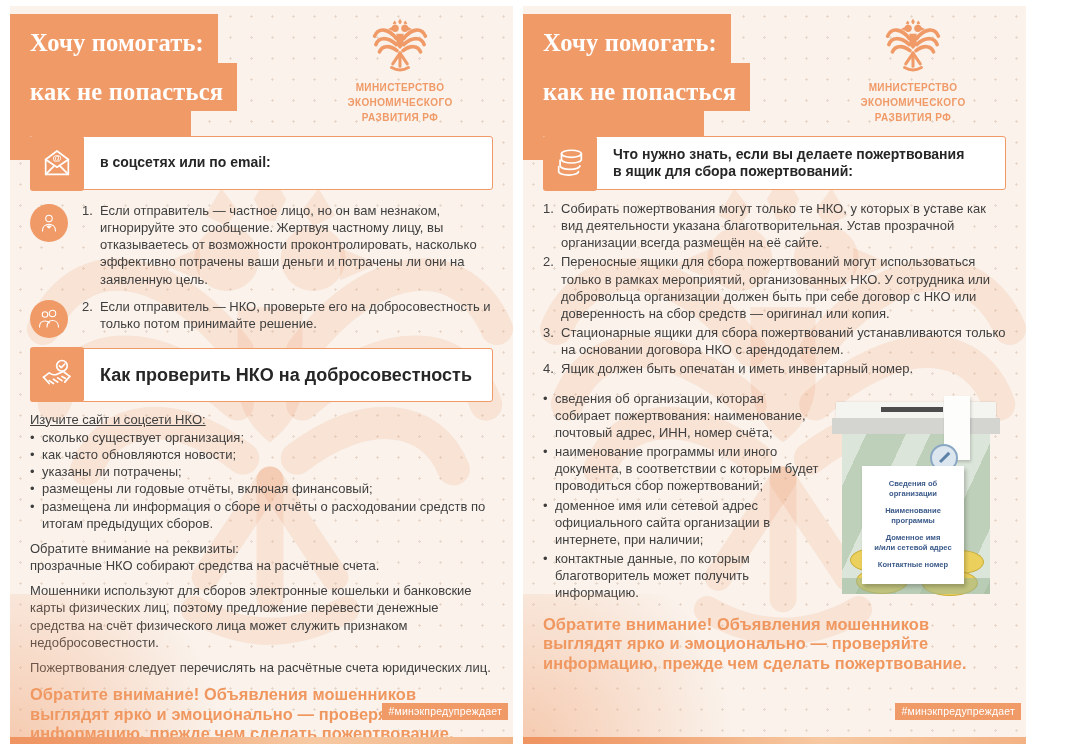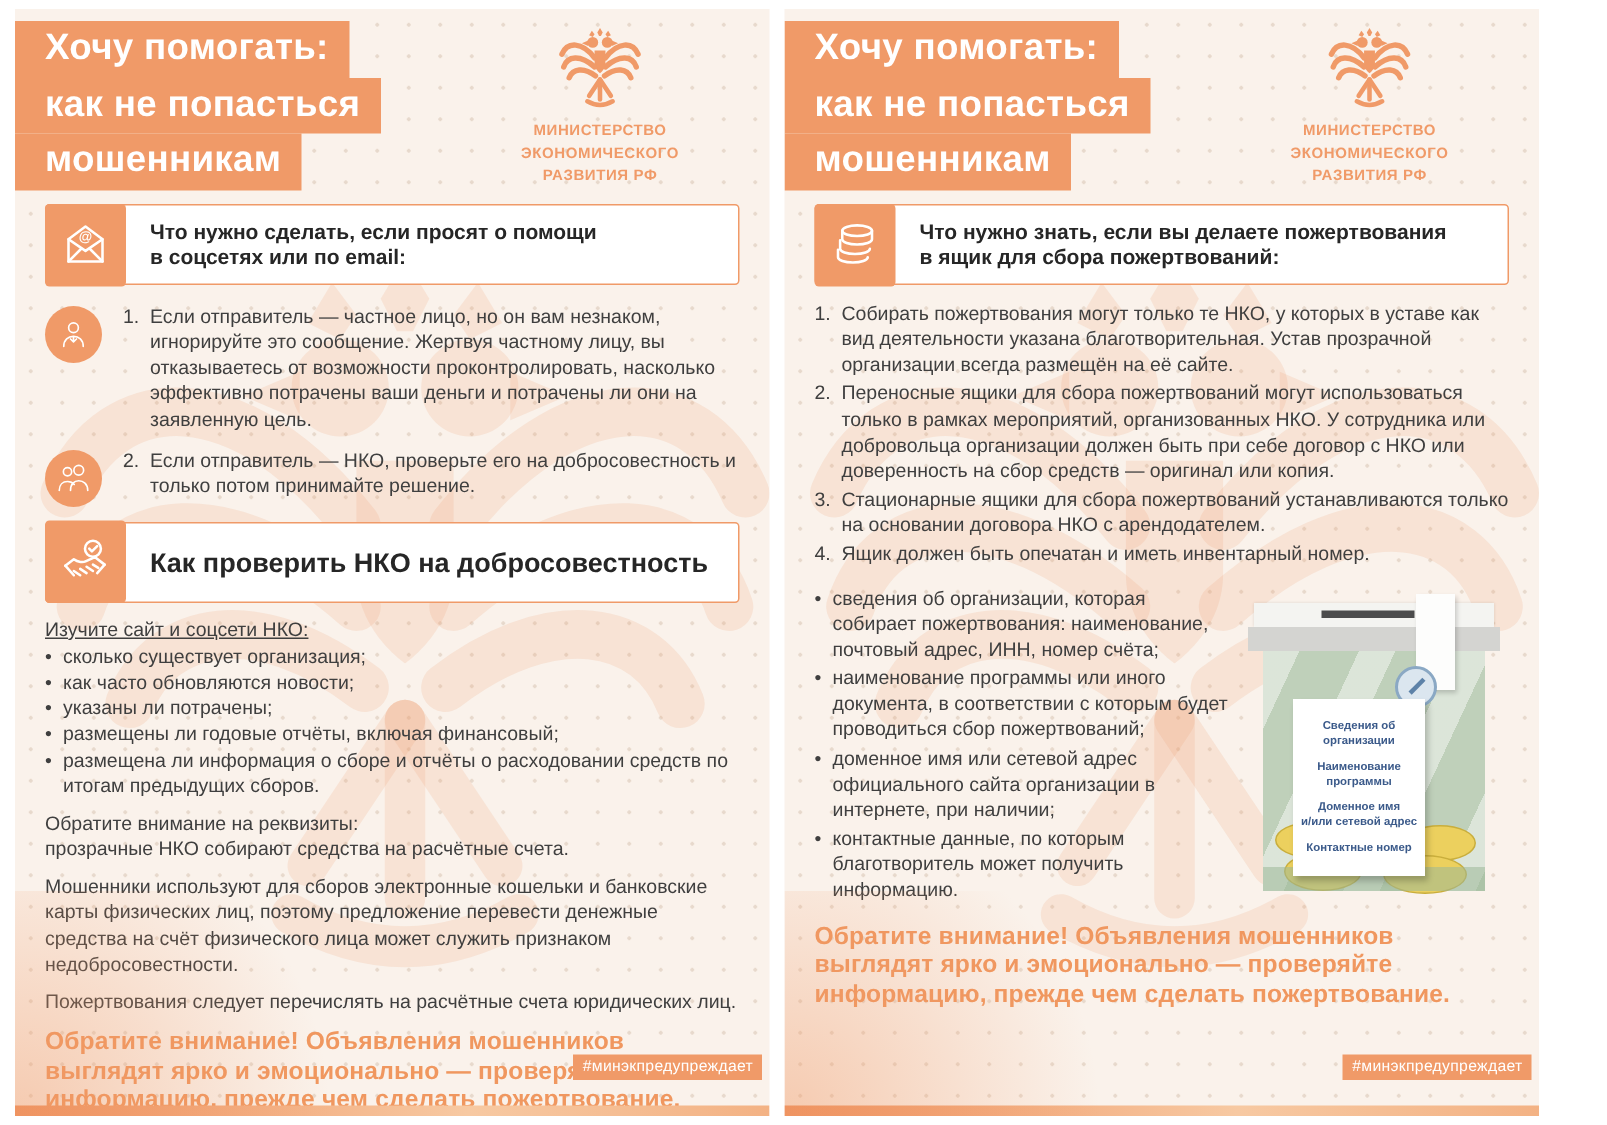--- a/index.html
+++ b/index.html
@@ -18,21 +18,21 @@
 
   .watermark{position:absolute;left:-10px;top:150px;width:540px;height:540px;
      color:rgba(240,154,104,.17);pointer-events:none;}
 
   .content{position:relative;padding:8px 20px 0 20px;}
 
   
   .header{position:relative;height:112px;margin-left:-20px;}
   .title-block{display:inline-block;}
   .title-line{display:table;background:#f09a68;color:#fff;font-weight:bold;
-      font-size:24.5px;line-height:1.0;padding:6px 14px 7px 20px;letter-spacing:.2px;}
+      font-size:24.5px;line-height:1.0;padding:17px 14px 7px 20px;letter-spacing:.2px;font-family:Liberation Serif, serif;}
   .logo{position:absolute;right:18px;top:4px;width:150px;text-align:center;color:#f09a68;}
   .logo svg{width:66px;height:58px;display:block;margin:0 auto 4px auto;}
   .ministry-line{font-size:10px;font-weight:bold;letter-spacing:.4px;line-height:1.5;color:#f09a68;}
 
   
   .section-head{display:flex;align-items:stretch;border:1.5px solid #f09a68;border-radius:3px;
       background:#fff;margin-top:10px;min-height:52px;position:relative;}
   .icon-sq{flex:0 0 54px;margin:-1.5px;background:#f09a68;border-radius:3px;
       display:flex;align-items:center;justify-content:center;}
   .icon-sq svg{width:34px;height:34px;stroke:#fff;fill:none;stroke-width:2.4;
@@ -74,21 +74,21 @@
   .illo-lid-front{position:absolute;left:6px;top:30px;width:168px;height:16px;background:#d4d4d1;}
   .illo-body{position:absolute;left:16px;top:46px;width:148px;height:160px;background:#bfd0ba;
       background-image:repeating-linear-gradient(115deg,rgba(255,255,255,.45) 0 22px,rgba(255,255,255,0) 22px 58px);}
   .illo-body-shade{position:absolute;left:16px;top:190px;width:148px;height:16px;background:#9db898;opacity:.55;}
   .illo-seal-strip{position:absolute;left:118px;top:8px;width:26px;height:64px;background:#fdfdfc;
       box-shadow:1px 2px 3px rgba(0,0,0,.18);}
   .illo-seal{position:absolute;left:104px;top:56px;width:24px;height:24px;border-radius:50%;
       background:#dbe6ef;border:2px solid #8aa8c4;display:flex;align-items:center;justify-content:center;}
   .illo-seal::after{content:"";width:13px;height:2.5px;background:#5d82a8;transform:rotate(-45deg);}
   .coin{position:absolute;background:#ecd05e;border:1.5px solid #c9ae3c;border-radius:50%;}
-  .illo-label{position:absolute;left:36px;top:78px;width:88px;height:118px;background:#fff;
+  .illo-label{position:absolute;left:36px;top:78px;width:102px;height:118px;background:#fff;
       box-shadow:2px 3px 4px rgba(0,0,0,.22);display:flex;flex-direction:column;justify-content:center;
       text-align:center;padding:4px 5px;box-sizing:border-box;}
   .label-line{color:#3b5a8a;font-size:7.6px;font-weight:bold;line-height:1.25;margin:4px 0;white-space:pre-line;}
 
   
   .footer{margin-top:9px;color:#f0975f;font-weight:bold;font-size:16.4px;line-height:1.2;letter-spacing:.1px;}
   .hashtag{position:absolute;right:5px;bottom:24px;background:#f09a68;color:#fff;
       font-size:10.5px;padding:2px 6px 3px 6px;letter-spacing:.2px;}
   .bottom-bar{position:absolute;left:0;right:0;bottom:0;height:7px;
       background:linear-gradient(90deg,#ee8f5c,#f7c9a2 60%,#f3b284);}
@@ -189,21 +189,20 @@
     </div>
 
     <div class="section-head">
       <div class="icon-sq">
           <svg>
             <use href="#ic-envelope"></use>
           </svg>
         </div>
       <div class="section-title">
 
-      <div>Что нужно сделать, если просят о помощи</div>
           <div>в соцсетях или по email:</div>
         </div>
     </div>
 
     <div class="steps body-text">
       <div class="step">
         <div class="step-icon">
             <svg>
               <use href="#ic-person"></use>
             </svg>

